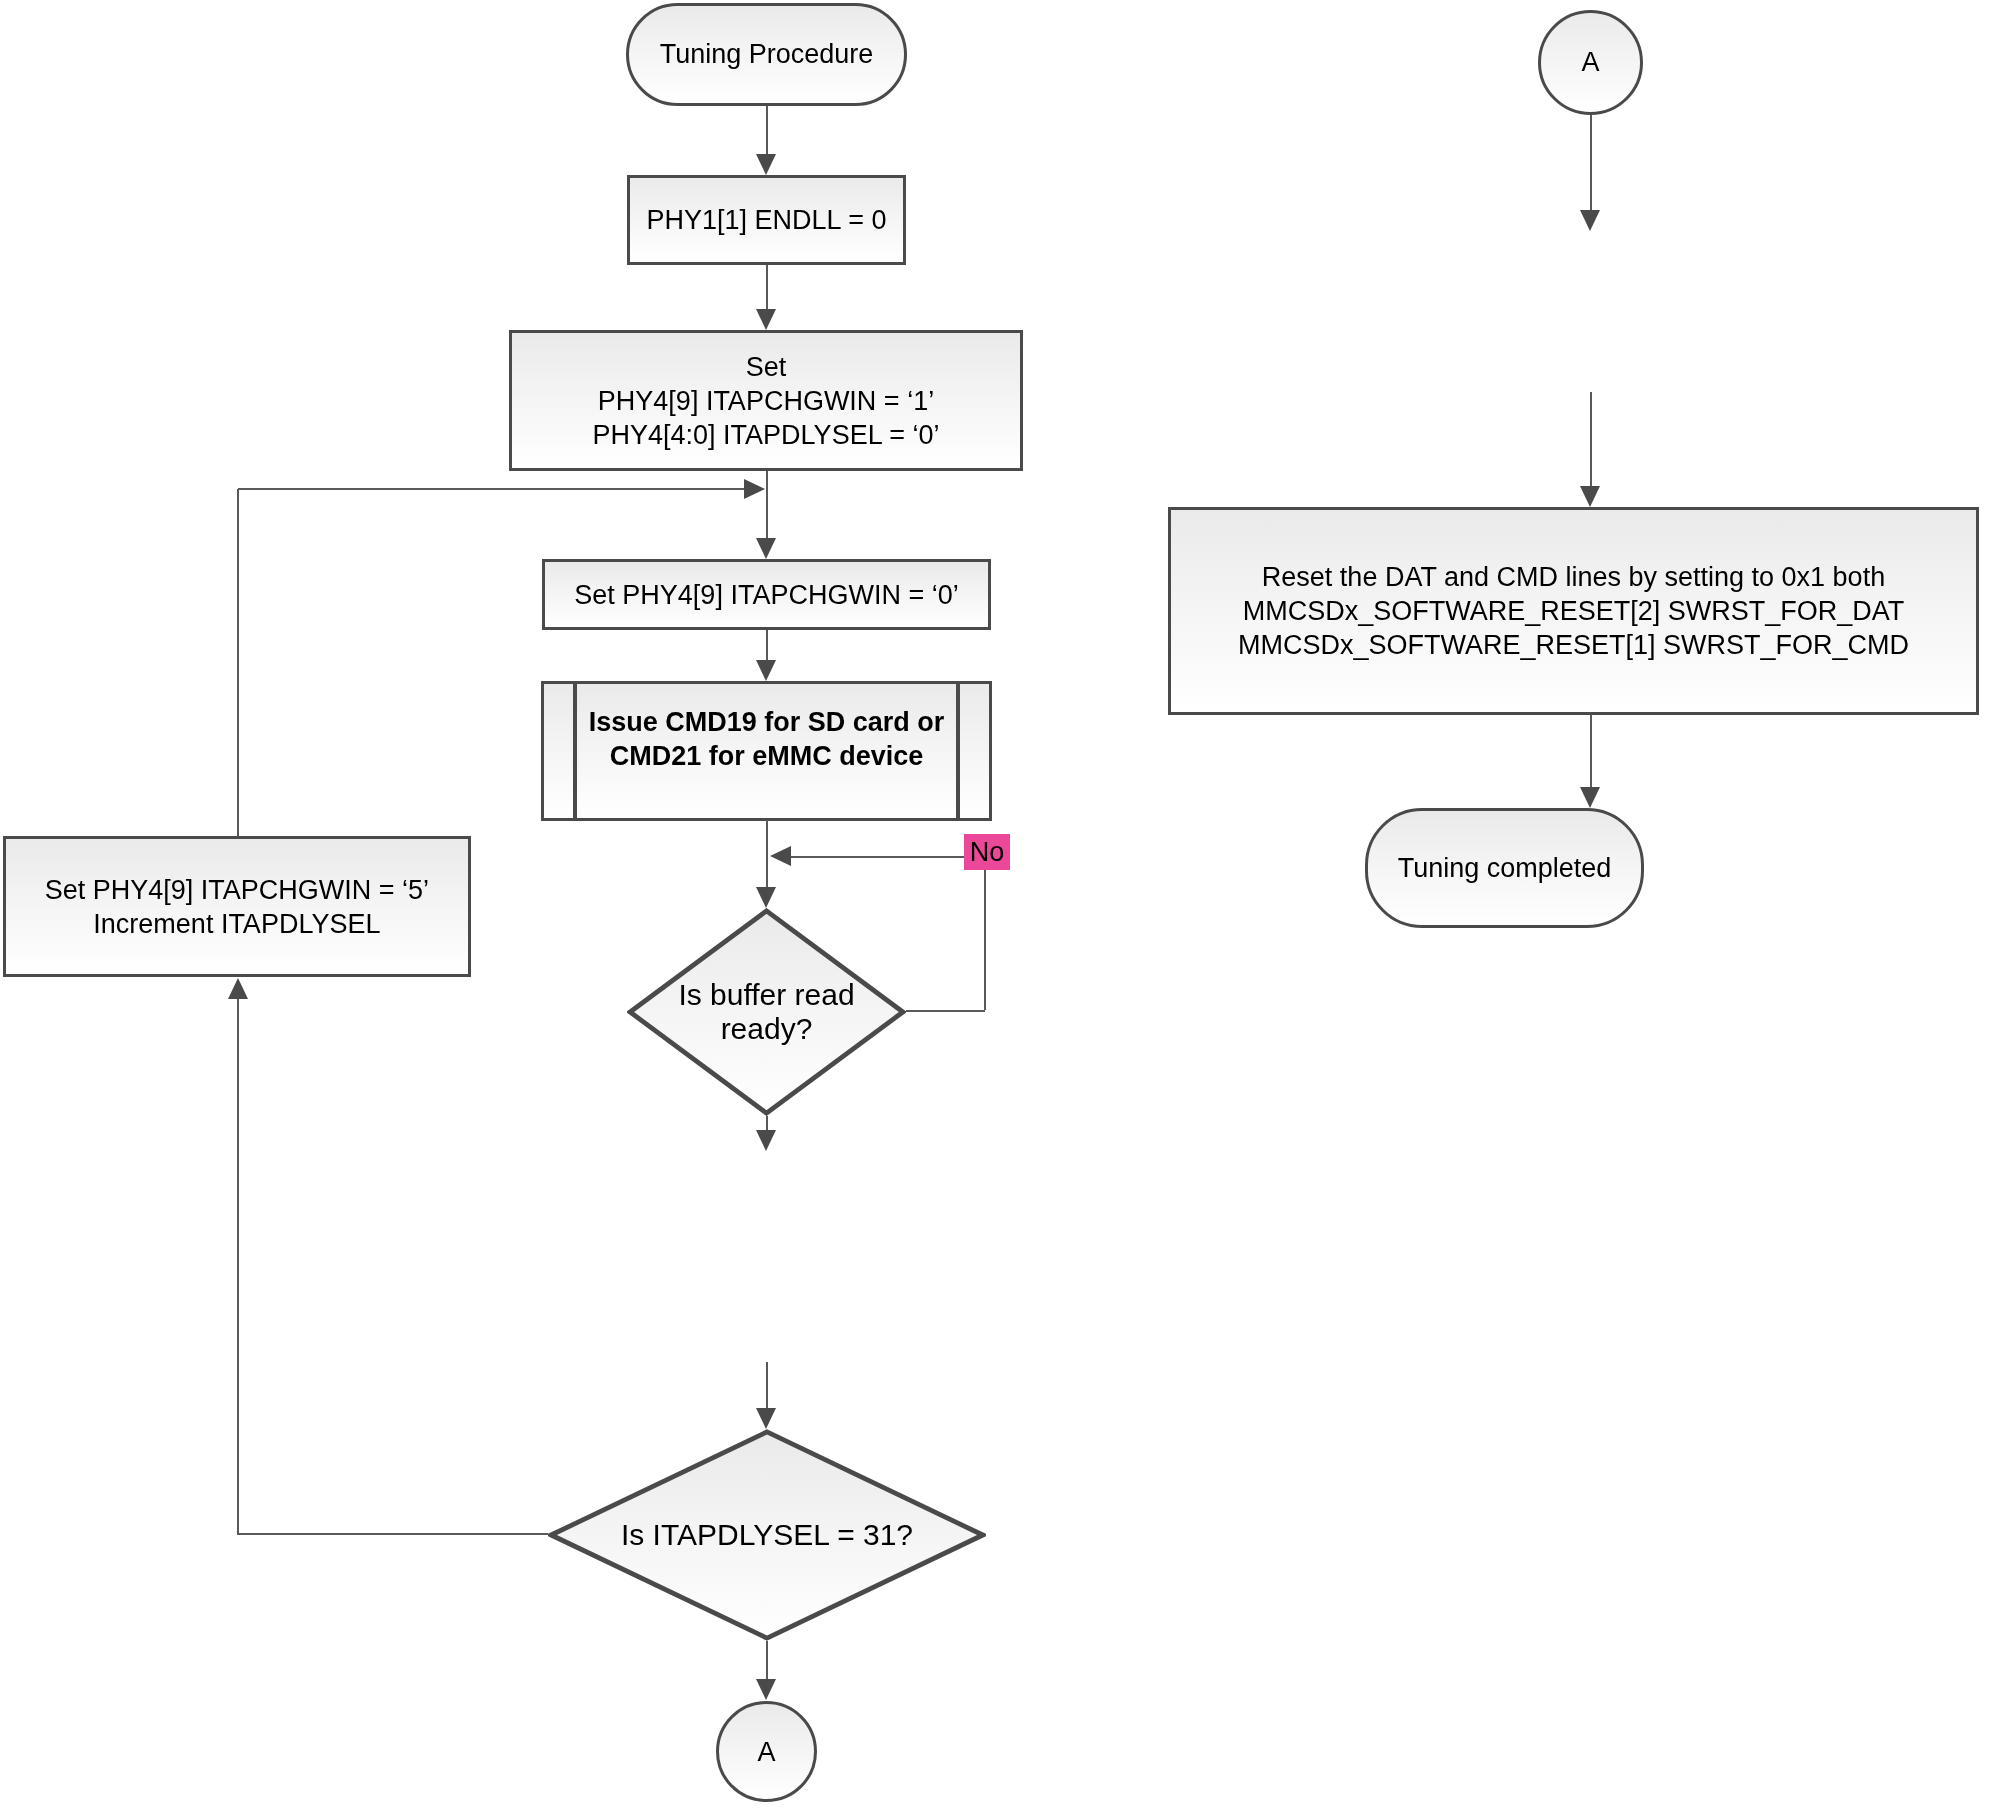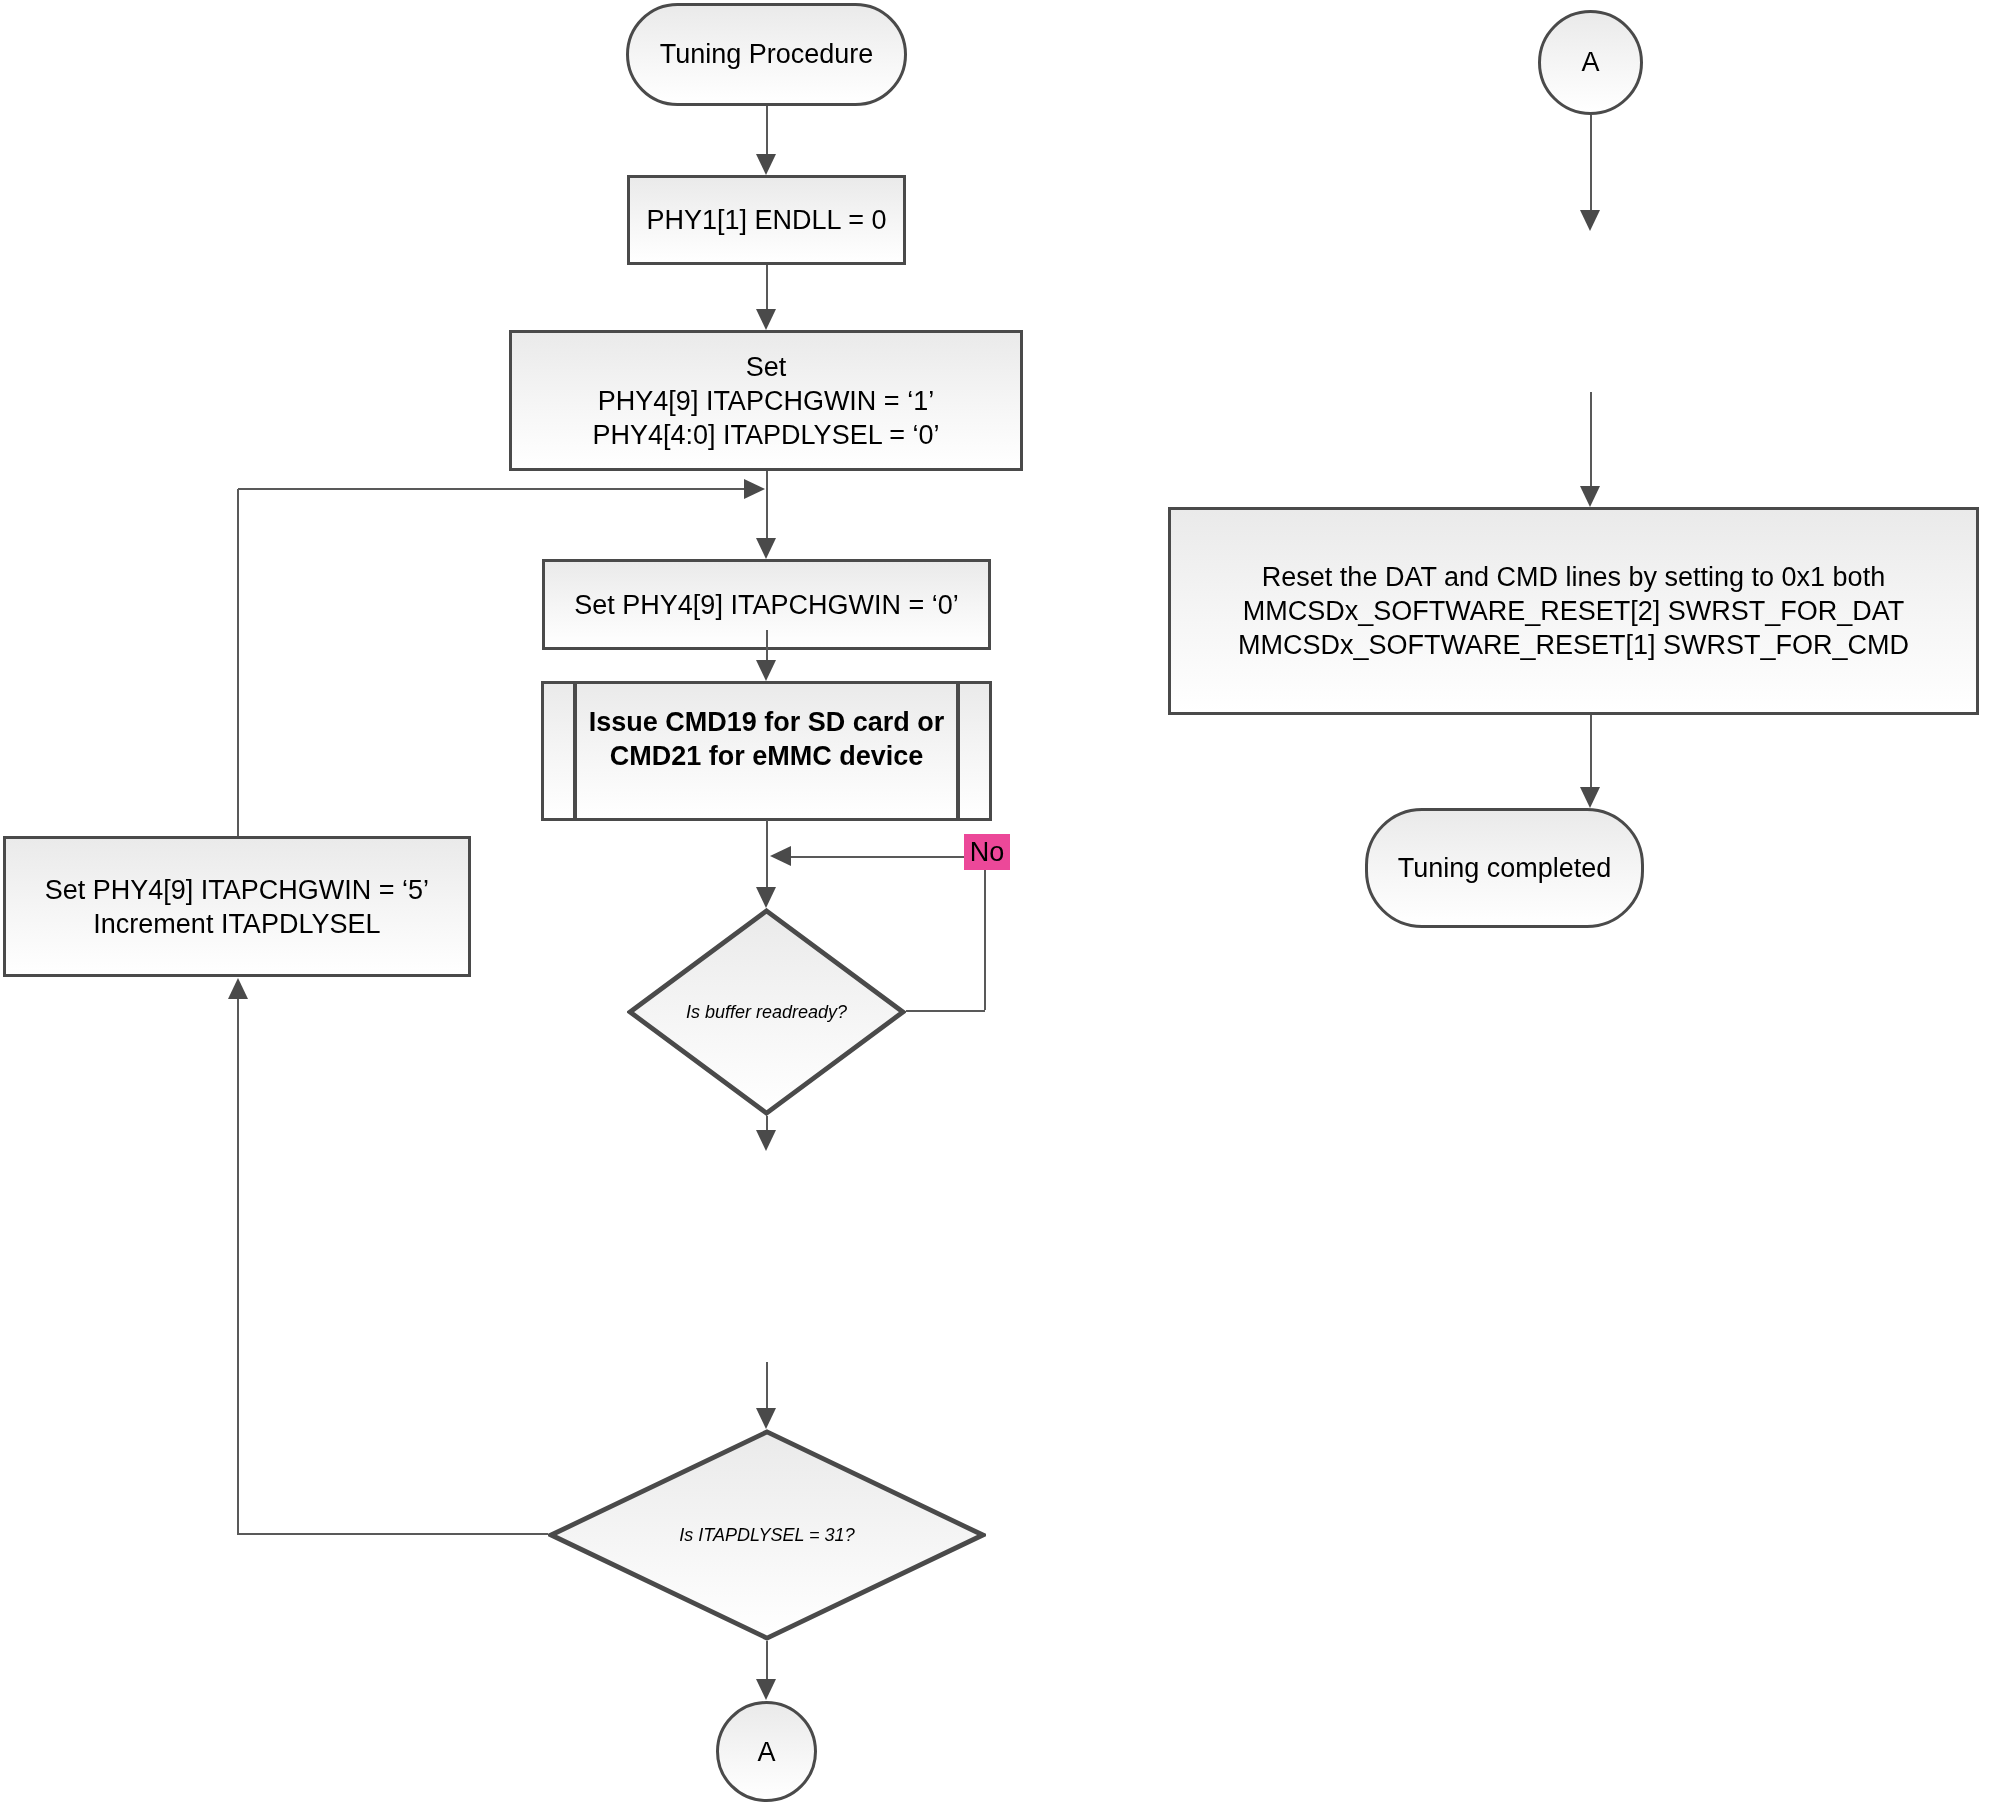--- a/index.html
+++ b/index.html
@@ -22,23 +22,23 @@
   .bar.l{left:29px;} .bar.r{right:29px;}
   .line{position:absolute;background:#595959;}
   .ah{position:absolute;width:0;height:0;}
   .ah-down{border-left:10.5px solid transparent;border-right:10.5px solid transparent;border-top:21px solid #4a4a4a;}
   .ah-up{border-left:10.5px solid transparent;border-right:10.5px solid transparent;border-bottom:21px solid #4a4a4a;}
   .ah-left{border-top:10.5px solid transparent;border-bottom:10.5px solid transparent;border-right:21px solid #4a4a4a;}
   .ah-right{border-top:10.5px solid transparent;border-bottom:10.5px solid transparent;border-left:21px solid #4a4a4a;}
   .diamond{position:absolute;}
   .diamond svg{display:block;}
   .dtext{
-    position:absolute;inset:0;display:flex;flex-direction:row;
+    position:absolute;inset:0;display:flex;flex-direction:column;
     align-items:center;justify-content:center;text-align:center;
-    font-size:18px;line-height:34px;font-style:italic;
+    font-size:30px;line-height:34px;
   }
   .dtext .ln{white-space:nowrap;}
   .branch-label{
     position:absolute;background:#ec4899;padding:1.9px 5.7px;
     font-size:27px;line-height:32.5px;
   }
 </style>
 </head>
 <body>
 
@@ -64,21 +64,21 @@
     <div class="ln">PHY4[4:0] ITAPDLYSEL = ‘0’</div>
   </div>
 
   <div class="line" style="left:766px;top:471px;width:1.9px;height:69px"></div>
   <div class="ah ah-down" style="left:756px;top:538px"></div>
 
   <div class="line" style="left:238px;top:488px;width:506px;height:1.9px"></div>
   <div class="ah ah-right" style="left:744px;top:479px"></div>
   <div class="line" style="left:237px;top:489px;width:1.9px;height:347px"></div>
 
-  <div class="shape" style="left:542px;top:559px;width:449px;height:91px">
+  <div class="shape" style="left:542px;top:559px;width:449px;height:71px">
     <div class="ln">Set PHY4[9] ITAPCHGWIN = ‘0’</div>
   </div>
 
   <div class="line" style="left:766px;top:630px;width:1.9px;height:32px"></div>
   <div class="ah ah-down" style="left:756px;top:660px"></div>
 
   <div class="shape predef" style="left:541px;top:681px;width:451px;height:140px">
     <div class="bar l"></div>
     <div class="bar r"></div>
     <div class="ln">Issue CMD19 for SD card or</div>

